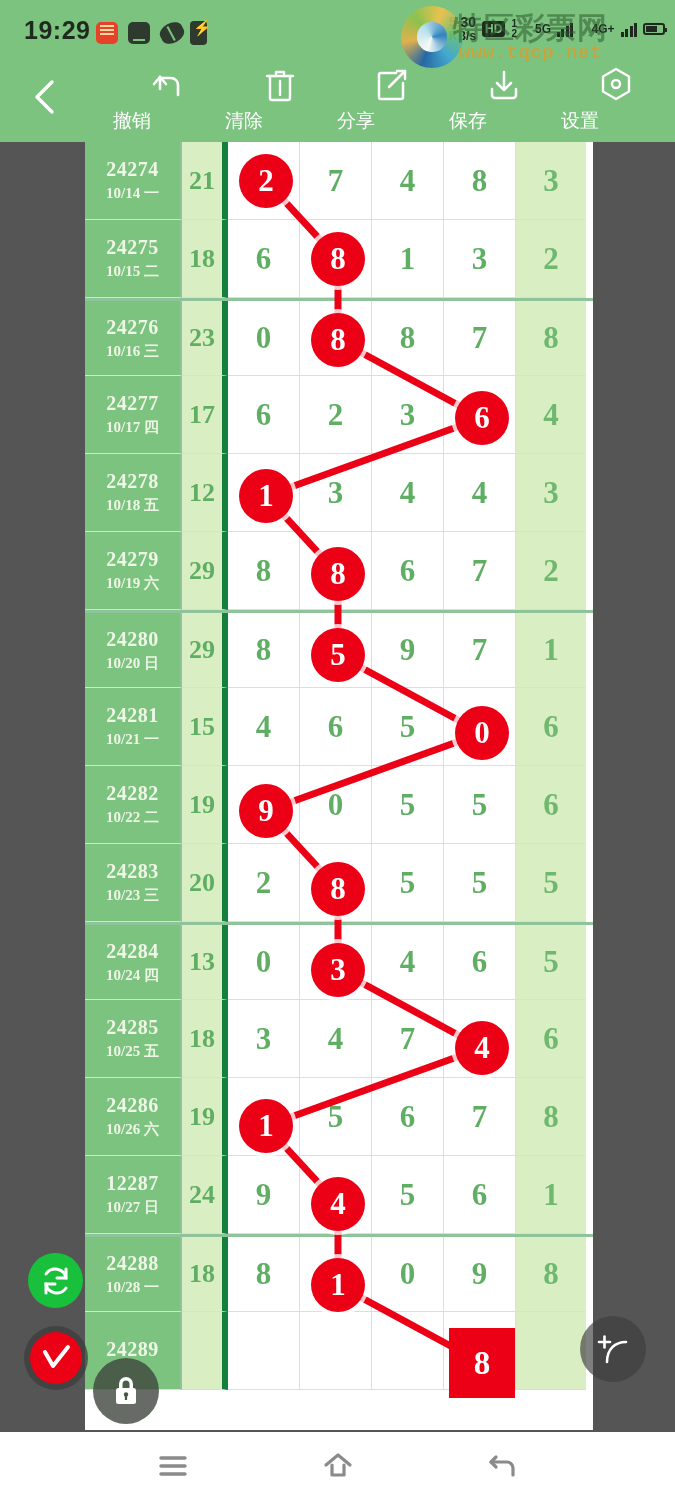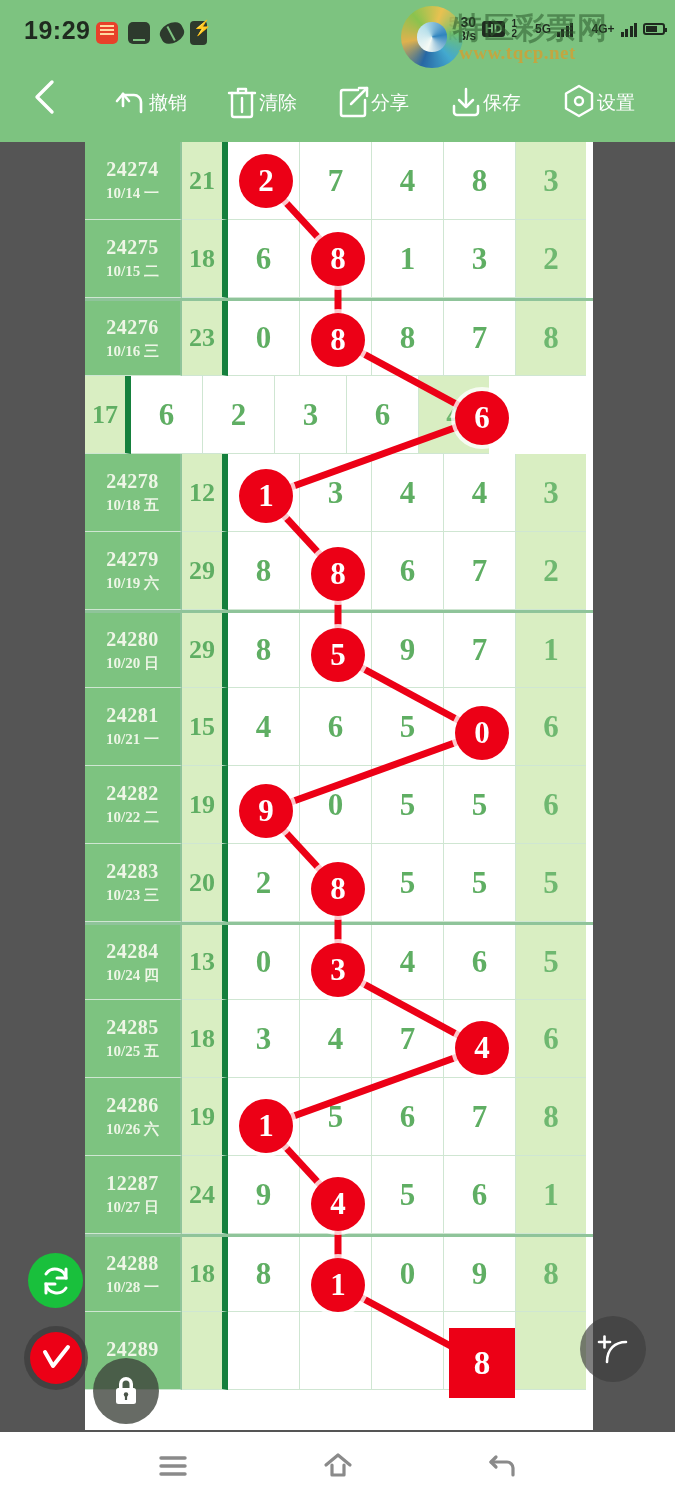--- a/index.html
+++ b/index.html
@@ -63,28 +63,28 @@
      background:
        radial-gradient(circle at 52% 52%,#1a5fb4 0 9%,transparent 9%),
        conic-gradient(from 20deg,#f2c14e,#6fc16f,#3fa7d6,#2060a8,#e8b04a,#8bc34a,#f2c14e);
      opacity:.92;}
   #wm-swirl::after{content:"";position:absolute;left:26%;top:26%;width:48%;height:48%;
      border-radius:50%;background:conic-gradient(from 200deg,#ffffff,#bfe3f5,#2a7fc4,#ffffff);}
   #wm-cn{position:absolute;left:52px;top:2px;font-size:30px;font-weight:900;
      color:#2d5b2d;opacity:.55;letter-spacing:1px;white-space:nowrap;
      font-family:"DejaVu Sans",sans-serif;}
   #wm-url{position:absolute;left:58px;top:36px;font-size:19px;font-weight:700;
-     color:#c8a43c;opacity:.92;font-family:Liberation Serif, serif;letter-spacing:.5px;}
+     color:#c8a43c;opacity:.92;font-family:Liberation Mono, monospace;letter-spacing:.5px;}
 
   
   #toolbar{position:absolute;left:0;top:56px;width:675px;height:86px;}
   #back-btn{position:absolute;left:26px;top:18px;width:40px;height:46px;cursor:pointer;}
   #back-btn svg{width:40px;height:46px;}
   .tool{position:absolute;top:8px;width:110px;height:76px;
-     display:flex;align-items:center;justify-content:flex-start;
+     display:flex;flex-direction:column;justify-content:flex-start;
      cursor:pointer;}
   .tool .ticon{height:42px;display:flex;align-items:center;justify-content:center;}
   .tool .tlbl{font-size:19px;color:#ffffff;margin-top:2px;
      font-family:"DejaVu Sans",sans-serif;}
   #tool-undo{left:113px;} #tool-clear{left:225px;}
   #tool-share{left:337px;} #tool-save{left:449px;} #tool-settings{left:561px;}
 
   
   #sheet{position:absolute;left:85px;top:142px;width:508px;height:1288px;
      overflow:hidden; background:#ffffff;}
@@ -282,20 +282,24 @@
           <div class="dt">10/16 三</div>
         </div>
         <div class="c c-sum">23</div>
         <div class="c c-d">0</div>
         <div class="c c-d">8</div>
         <div class="c c-d">8</div>
         <div class="c c-d">7</div>
         <div class="c c-last">8</div>
       </div>
       <div class="row">
+        <div class="c c-issue">
+          <div class="no">24277</div>
+          <div class="dt">10/17 四</div>
+        </div>
         <div class="c c-sum">17</div>
         <div class="c c-d">6</div>
         <div class="c c-d">2</div>
         <div class="c c-d">3</div>
         <div class="c c-d">6</div>
         <div class="c c-last">4</div>
       </div>
       <div class="row">
         <div class="c c-issue">
           <div class="no">24278</div>

